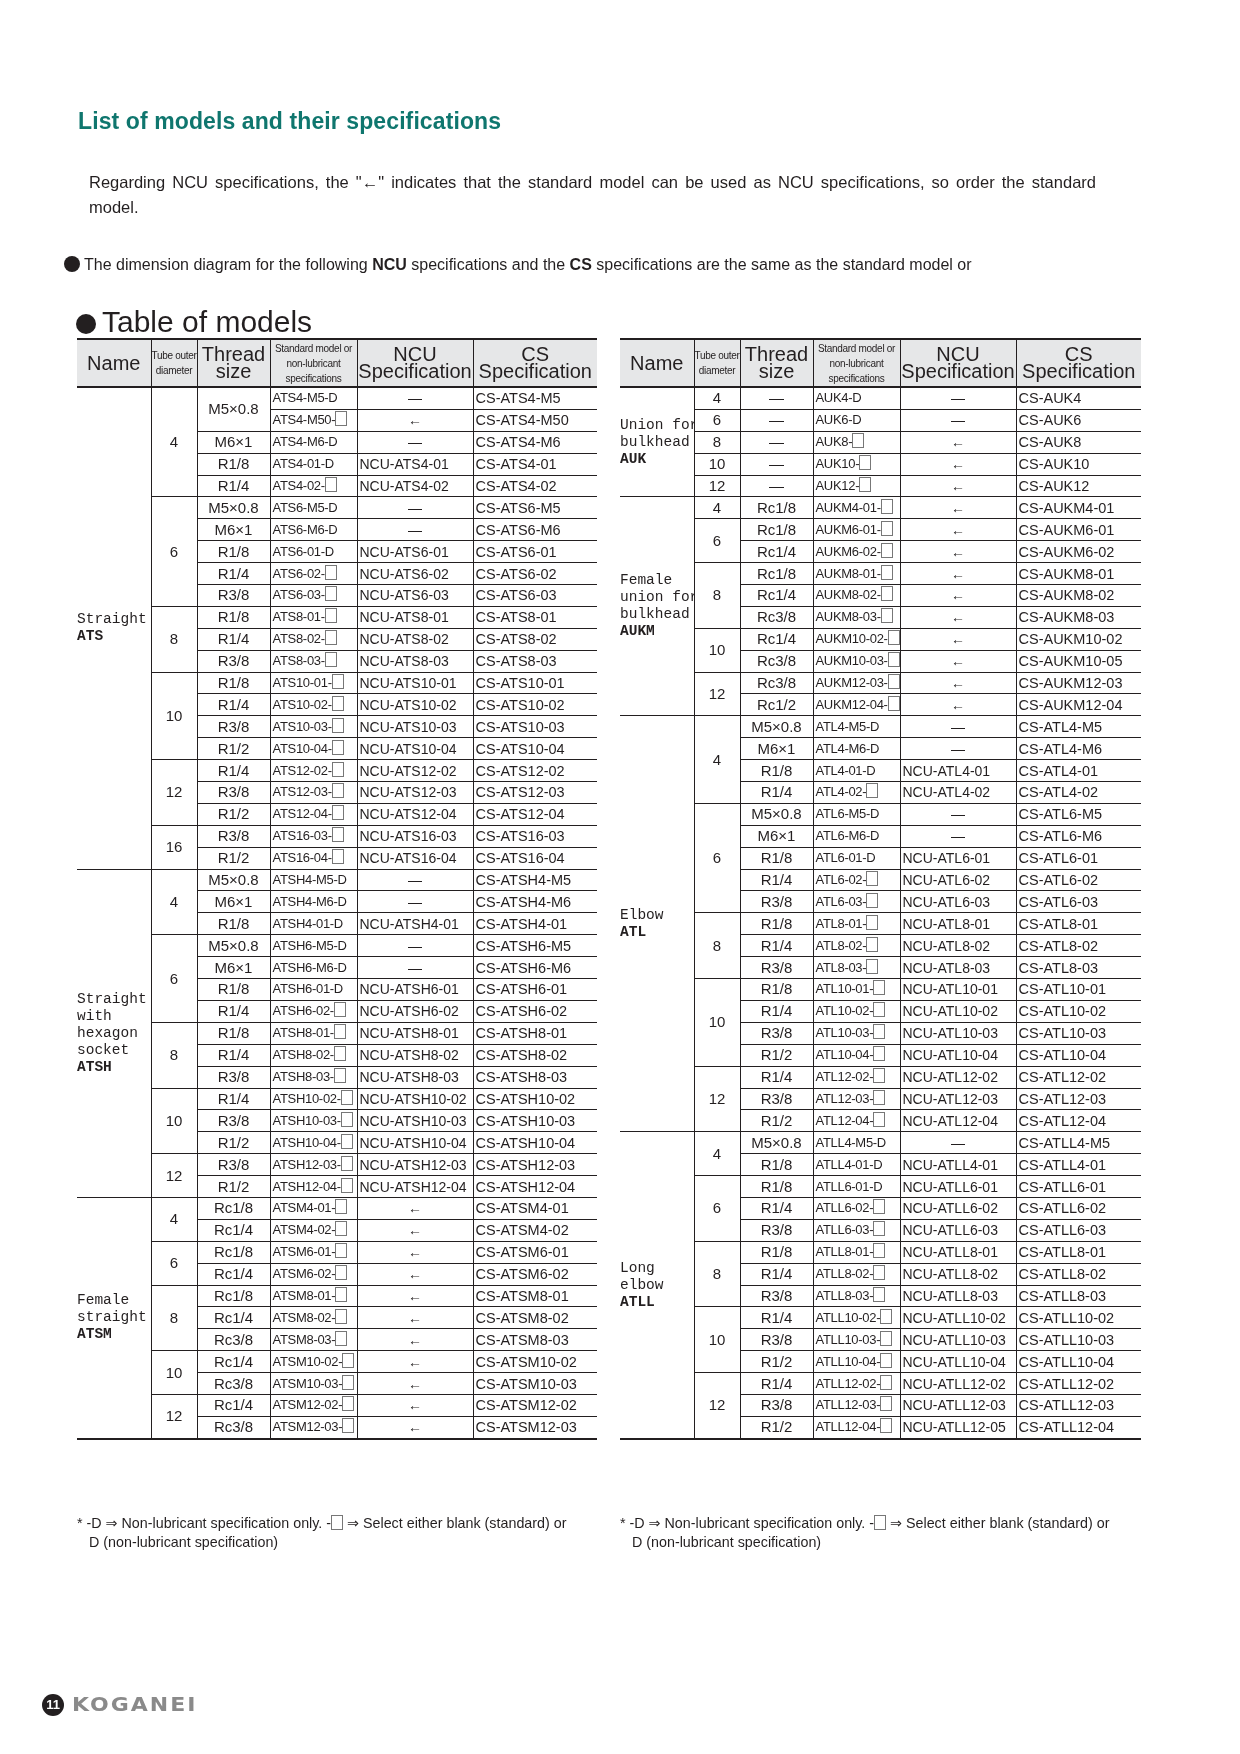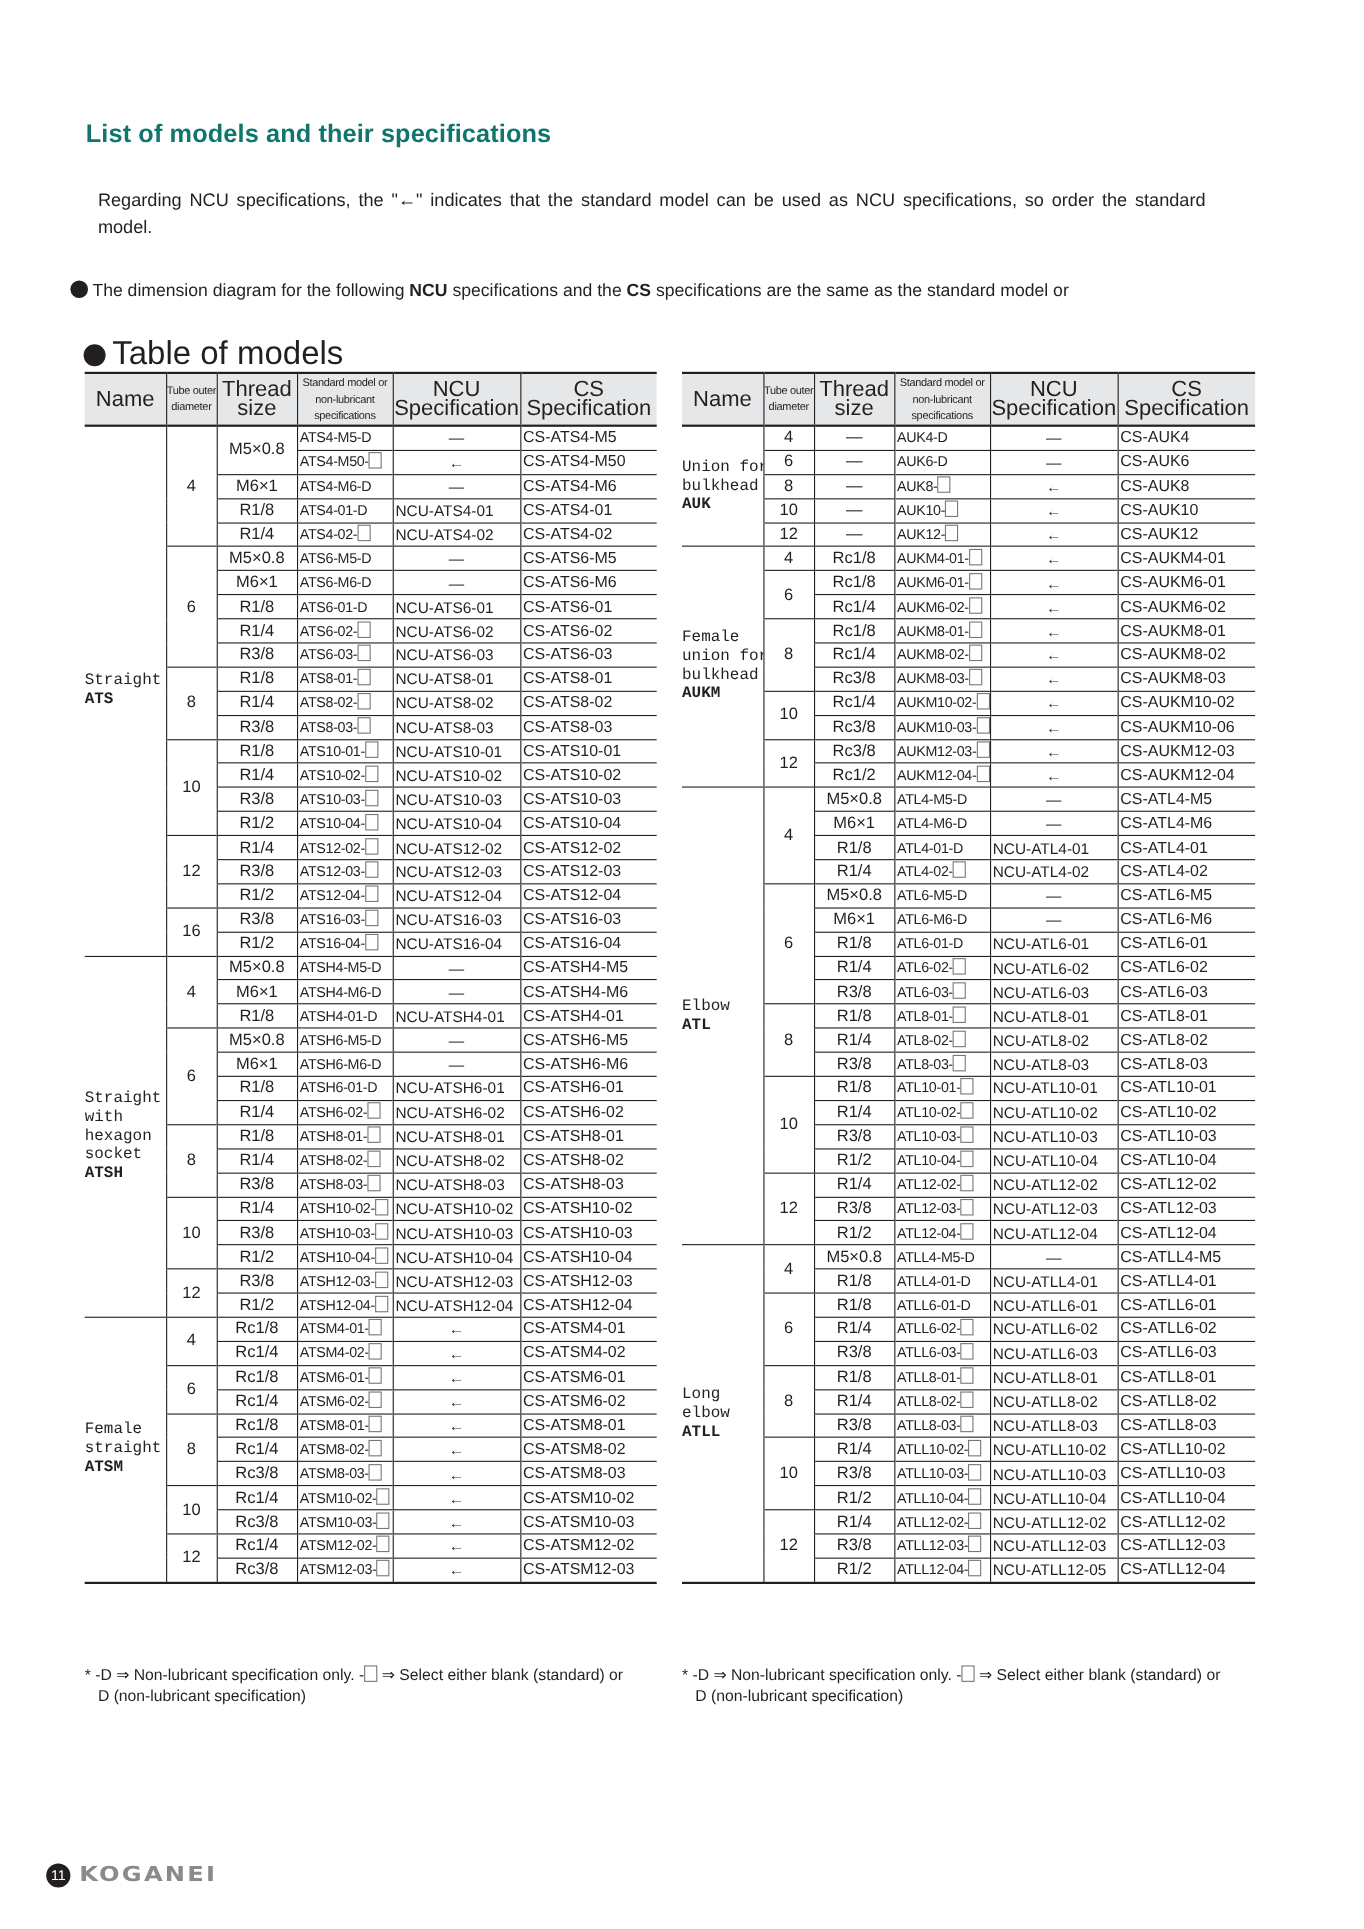--- a/index.html
+++ b/index.html
@@ -31,21 +31,21 @@
   table.models tr.section-start td { border-top:1px solid #231f20; }
   table.models tbody { border-bottom:2.5px solid #231f20; }
   .box { display:inline-block; width:10px; height:13px; border:1px solid #777; vertical-align:-2px; margin-left:0px; background:#fff; }
   #table-left { left:77px; width:520px; }
   #table-right { left:620px; width:521px; }
   .foot { position:absolute; font-size:14.3px; line-height:19px; width:540px; }
   .foot .ind { padding-left:12px; display:block; }
   #foot-left { left:77px; top:1514px; }
   #foot-right { left:620px; top:1514px; }
   .footer { position:absolute; left:42px; top:1692px; display:flex; align-items:center; }
-  .pagenum { width:22px; height:22px; border-radius:11px; background:#231f20; color:#fff; font-size:13px; font-weight:normal; text-align:center; line-height:22px; }
+  .pagenum { width:22px; height:22px; border-radius:11px; background:#231f20; color:#fff; font-size:13px; font-weight:bold; text-align:center; line-height:22px; }
   .brand { margin-left:8px; font-size:22px; font-weight:bold; color:#8a8a8a; letter-spacing:2px; font-family:"DejaVu Sans", sans-serif; transform:scaleY(0.85); }
 </style>
 </head>
 <body>
 
 <div class="title">List of models and their specifications</div>
 
 <div class="note">
   <span class="line2">Regarding NCU specifications, the "←" indicates that the standard model can be used as NCU specifications, so order the standard model.</span>
 </div>
@@ -487,21 +487,21 @@
         <td class="tube" rowspan="2">10</td>
         <td class="thread" rowspan="1">Rc1/4</td>
         <td class="std"><span>AUKM10-02-</span><span class="box"></span></td>
         <td class="ncu c">←</td>
         <td class="cs">CS-AUKM10-02</td>
       </tr>
       <tr>
         <td class="thread" rowspan="1">Rc3/8</td>
         <td class="std"><span>AUKM10-03-</span><span class="box"></span></td>
         <td class="ncu c">←</td>
-        <td class="cs">CS-AUKM10-06</td>
+        <td class="cs">CS-AUKM10-05</td>
       </tr>
       <tr class="group-start">
         <td class="tube" rowspan="2">12</td>
         <td class="thread" rowspan="1">Rc3/8</td>
         <td class="std"><span>AUKM12-03-</span><span class="box"></span></td>
         <td class="ncu c">←</td>
         <td class="cs">CS-AUKM12-03</td>
       </tr>
       <tr>
         <td class="thread" rowspan="1">Rc1/2</td>

